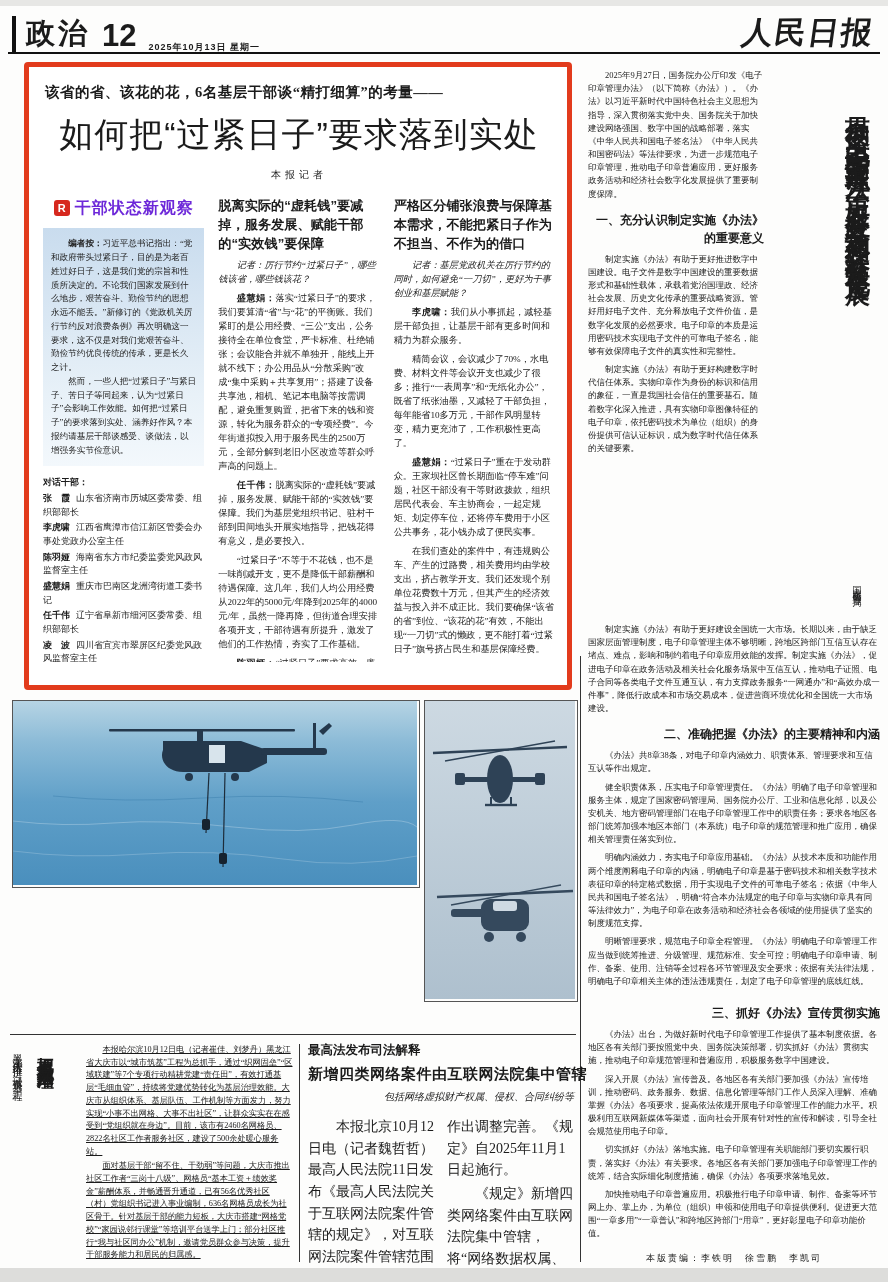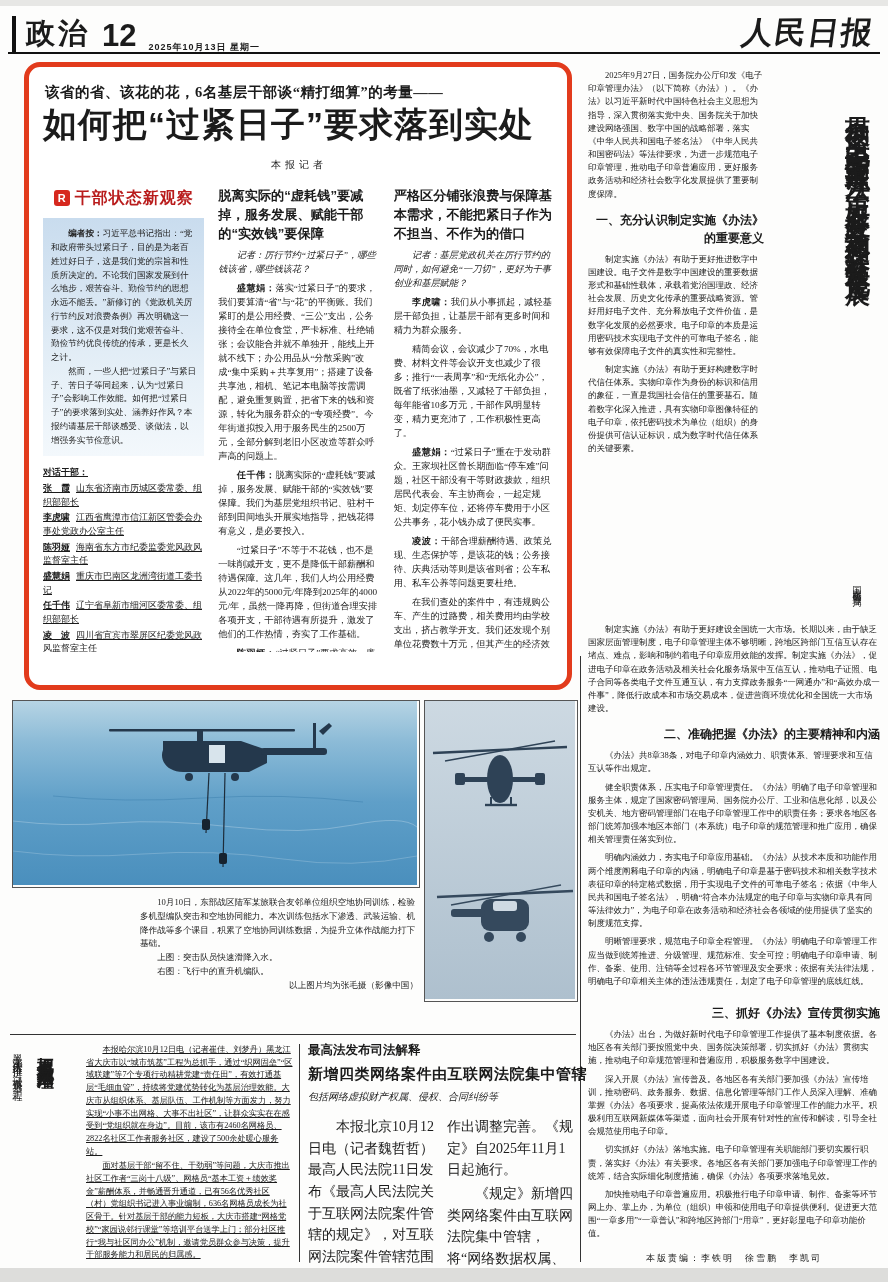--- a/index.html
+++ b/index.html
@@ -10,37 +10,37 @@
   .hdr-bracket{position:absolute;left:12px;top:16px;width:4px;height:37px;background:#111;}
   .hdr-left{position:absolute;left:26px;top:14px;display:flex;align-items:flex-end;gap:12px;
             font-family:"Liberation Sans",sans-serif;}
   .hdr-section{font-size:29px;font-weight:bold;letter-spacing:3px;}
   .hdr-pagenum{font-size:31px;font-weight:600;}
   .hdr-date{font-size:9px;font-weight:bold;letter-spacing:1px;}
   .masthead{position:absolute;right:14px;top:12px;font-size:31px;font-weight:bold;
             font-family:"DejaVu Serif",serif;transform:skewX(-8deg);letter-spacing:2px;}
   
   .redbox{position:absolute;left:24px;top:62px;width:548px;height:628px;border:5px solid #e23b1c;
-          border-radius:16px;background:#fff;box-sizing:border-box;padding:12px 12px 6px 14px;}
+          border-radius:4px;background:#fff;box-sizing:border-box;padding:12px 12px 6px 14px;}
   .kicker{font-size:14.5px;font-weight:bold;letter-spacing:.5px;margin:4px 0 0 2px;}
-  .mainhead{font-size:34px;font-weight:700;font-family:"Liberation Sans",sans-serif;
-            letter-spacing:1px;margin-top:0;white-space:nowrap;}
+  .mainhead{font-size:34px;font-weight:400;font-family:"Liberation Sans",sans-serif;
+            text-align:center;letter-spacing:1px;margin-top:10px;white-space:nowrap;}
   .byline{text-align:center;font-size:10px;margin-top:10px;letter-spacing:4px;}
   .cols{display:flex;gap:14px;margin-top:12px;height:468px;overflow:hidden;}
   .col{width:168px;overflow:hidden;font-size:9.2px;line-height:1.52;}
   .series{display:flex;align-items:center;justify-content:center;gap:5px;margin-top:2px;}
   .series-logo{width:16px;height:16px;background:#d6281e;border-radius:3px;color:#fff;
                font-family:"Liberation Sans",sans-serif;font-weight:bold;font-size:11px;
                display:flex;align-items:center;justify-content:center;}
-  .series-label{color:#b91c1c;font-weight:bold;font-size:16px;letter-spacing:1px;
+  .series-label{color:#6d28d9;font-weight:bold;font-size:16px;letter-spacing:1px;
                 font-family:"Liberation Sans",sans-serif;}
   .edbox{margin-top:8px;background:linear-gradient(180deg,#c9dcee 0%,#e8f1f8 70%,#f3f8fc 100%);
          padding:9px 8px;font-size:8.6px;line-height:1.6;color:#222;}
   .edbox p{margin:0;text-indent:2em;}
-  .dialog{margin-top:10px;font-size:9px;text-decoration:underline;}
+  .dialog{margin-top:10px;font-size:9px;}
   .dialog-label{font-weight:bold;}
   .cadre{margin-top:2px;}
   .cadre b{margin-right:6px;}
   .subhead{font-family:"Liberation Sans",sans-serif;font-weight:bold;font-size:12.8px;
            line-height:1.45;margin:10px 0 6px;}
   .subhead.top{margin-top:2px;font-size:13.2px;}
   .q{margin:6px 0 0;text-indent:2em;color:#222;font-style:italic;}
   .bp{margin:5px 0 0;text-indent:2em;}
   .spk{letter-spacing:.5px;}
   
@@ -77,21 +77,21 @@
   .bl-body{position:absolute;left:76px;top:0;width:208px;height:218px;overflow:hidden;
            font-size:8.2px;line-height:1.55;}
   .bl-body p{margin:0 0 2px;text-indent:2em;text-decoration:underline;}
   .vrule-mid{position:absolute;left:299px;top:1044px;width:1px;height:218px;background:#333;}
   
   .bm{position:absolute;left:308px;top:1042px;width:266px;height:224px;}
   .bm-kicker{text-align:left;font-family:"Liberation Sans",sans-serif;font-weight:bold;
              font-size:12.5px;margin:0;}
   .bm-head{text-align:center;font-family:"Liberation Sans",sans-serif;font-weight:bold;
            font-size:15px;letter-spacing:.5px;margin:6px 0 0;white-space:nowrap;}
-  .bm-sub{text-align:left;font-size:10px;margin:6px 0 12px;font-style:italic;}
+  .bm-sub{text-align:right;font-size:10px;margin:6px 0 12px;font-style:italic;}
   .bm-body{margin-top:8px;column-count:2;column-gap:12px;font-size:14px;line-height:1.55;
            height:158px;overflow:hidden;}
   .bm-body p{margin:0 0 2px;text-indent:2em;}
   
   .edge-top{position:absolute;left:0;top:0;width:888px;height:6px;background:#e7e7e5;}
   .edge-bottom{position:absolute;left:0;top:1268px;width:888px;height:14px;background:#dddddb;}
   b{font-weight:bold;}
 </style>
 </head>
 <body>
@@ -143,21 +143,20 @@
         <p class="bp"><b class="spk"></b><span>“过紧日子”不等于不花钱，也不是一味削减开支，更不是降低干部薪酬和待遇保障。这几年，我们人均公用经费从2022年的5000元/年降到2025年的4000元/年，虽然一降再降，但街道合理安排各项开支，干部待遇有所提升，激发了他们的工作热情，夯实了工作基础。</span></p>
         <p class="bp"><b class="spk">陈羽娅：</b><span>“过紧日子”要求高效、廉洁、规范，国家规定的干部薪酬待遇是干部依法应得的报酬，是保持队伍稳定性和积极性的基础。“过紧日子”绝不是要克扣干部合法工资，而是要坚决砍掉那些违规的津贴补贴，削减铺张浪费和“隐性腐败”的支出。</span></p>
       </div>
 
       <div class="col">
         <div class="subhead top">严格区分铺张浪费与保障基本需求，不能把紧日子作为不担当、不作为的借口</div>
         <p class="q">记者：基层党政机关在厉行节约的同时，如何避免“一刀切”，更好为干事创业和基层赋能？</p>
         <p class="bp"><b class="spk">李虎啸：</b><span>我们从小事抓起，减轻基层干部负担，让基层干部有更多时间和精力为群众服务。</span></p>
         <p class="bp"><b class="spk"></b><span>精简会议，会议减少了70%，水电费、材料文件等会议开支也减少了很多；推行“一表周享”和“无纸化办公”，既省了纸张油墨，又减轻了干部负担，每年能省10多万元，干部作风明显转变，精力更充沛了，工作积极性更高了。</span></p>
         <p class="bp"><b class="spk">盛慧娟：</b><span>“过紧日子”重在于发动群众。王家坝社区曾长期面临“停车难”问题，社区干部没有干等财政拨款，组织居民代表会、车主协商会，一起定规矩、划定停车位，还将停车费用于小区公共事务，花小钱办成了便民实事。</span></p>
-        <p class="bp"><b class="spk">凌波：</b><span>干部合理薪酬待遇、政策兑现、生态保护等，是该花的钱；公务接待、庆典活动等则是该省则省；公车私用、私车公养等问题更要杜绝。</span></p>
         <p class="bp"><b class="spk"></b><span>在我们查处的案件中，有违规购公车、产生的过路费，相关费用均由学校支出，挤占教学开支。我们还发现个别单位花费数十万元，但其产生的经济效益与投入并不成正比。我们要确保“该省的省”到位、“该花的花”有效，不能出现“一刀切”式的懒政，更不能打着“过紧日子”旗号挤占民生和基层保障经费。</span></p>
       </div>
     </div>
   </div>
 
   <div class="vrule-right"></div>
   <div class="rcol">
     <div class="vhead">
       <span>贯彻落实《电子印章管理办法》</span>
       <span>更好服务政务活动和经济社会数字化发展</span>
@@ -247,26 +246,20 @@
         <rect x="56" y="198" width="48" height="32" rx="9" stroke="none"></rect>
         <rect x="68" y="200" width="24" height="10" rx="3" fill="#cfdae3" stroke="none"></rect>
         <rect x="26" y="208" width="34" height="8" rx="3" stroke="none"></rect>
         <circle cx="64" cy="236" r="5" stroke="none"></circle>
         <circle cx="96" cy="236" r="5" stroke="none"></circle>
       </g>
     </svg>
   </div>
 
   <div class="cap">
-    <div class="cap-body">
-      <p class="cap-first">10月10日，东部战区陆军某旅联合友邻单位组织空地协同训练，检验多机型编队突击和空地协同能力。本次训练包括水下渗透、武装运输、机降作战等多个课目，积累了空地协同训练数据，为提升立体作战能力打下基础。</p>
-      <p class="cap-ind">上图：突击队员快速滑降入水。</p>
-      <p class="cap-ind">右图：飞行中的直升机编队。</p>
-      <p class="cap-credit">以上图片均为张毛摄（影像中国）</p>
-    </div>
   </div>
   <div class="hrule-photos"></div>
 
   <div class="bl">
     <div class="bl-kicker">黑龙江大庆市推进“城市筑基”工程</div>
     <div class="bl-head">把更多力量投入基层治理</div>
     <div class="bl-body">
       <p>本报哈尔滨10月12日电（记者崔佳、刘梦丹）黑龙江省大庆市以“城市筑基”工程为总抓手，通过“织网固垒”“区域联建”等7个专项行动精耕党建“责任田”，有效打通基层“毛细血管”，持续将党建优势转化为基层治理效能。大庆市从组织体系、基层队伍、工作机制等方面发力，努力实现“小事不出网格、大事不出社区”，让群众实实在在感受到“党组织就在身边”。目前，该市有2460名网格员、2822名社区工作者服务社区，建设了500余处暖心服务站。</p>
       <p>面对基层干部“留不住、干劲弱”等问题，大庆市推出社区工作者“三岗十八级”、网格员“基本工资＋绩效奖金”薪酬体系，并畅通晋升通道，已有56名优秀社区（村）党组织书记进入事业编制，636名网格员成长为社区骨干。针对基层干部的能力短板，大庆市搭建“网格党校”“家园说邻行课堂”等培训平台送学上门；部分社区推行“我与社区同办公”机制，邀请党员群众参与决策，提升干部服务能力和居民的归属感。</p>
 

